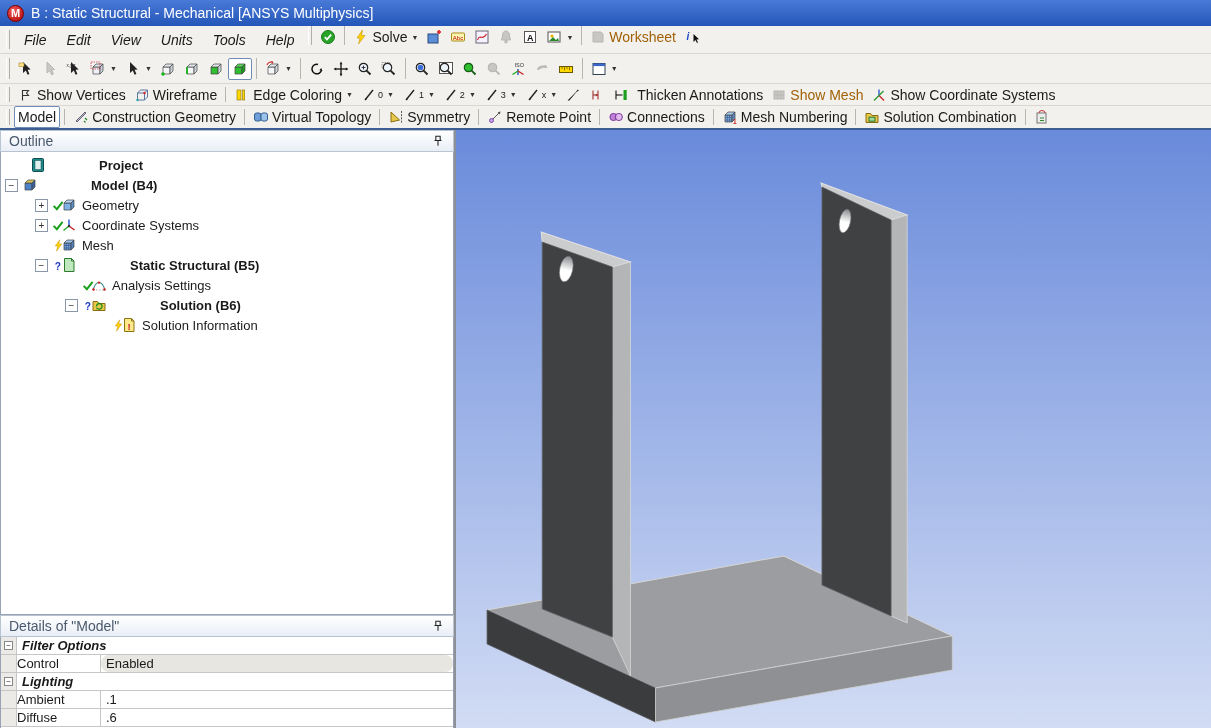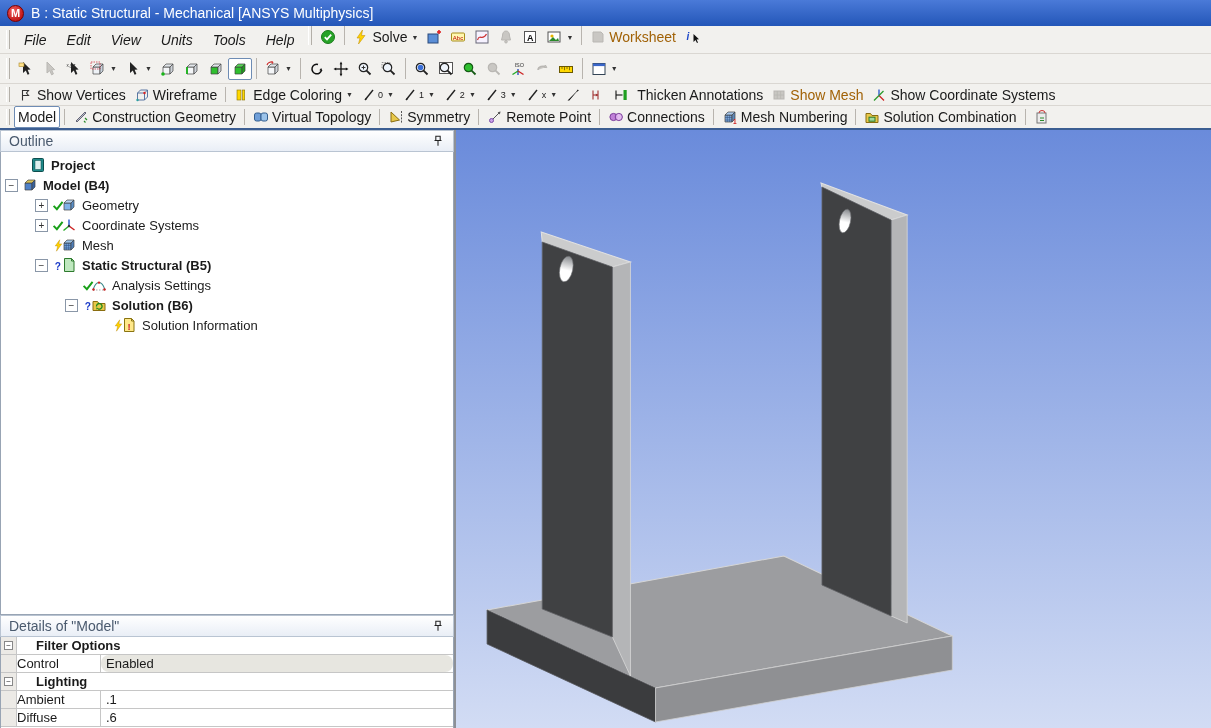--- a/index.html
+++ b/index.html
@@ -34,32 +34,32 @@
   .panel-header{height:22px;flex:none;background:linear-gradient(#ffffff,#e9eef6);border:1px solid #b9c4d2;display:flex;align-items:center;padding:0 8px;color:#4a5a6e;font-size:14px;}
   .panel-header .ph-label{flex:1;}
   .pin{width:14px;height:14px;flex:none;cursor:default;}
   .tree{flex:1;background:#fff;border:1px solid #98a4b4;border-top:none;overflow:hidden;padding-top:3px;}
   .trow{height:20px;display:flex;align-items:center;white-space:nowrap;cursor:default;}
   .exp{width:13px;height:13px;flex:none;border:1px solid #8a97a8;background:#fff;font-size:10px;line-height:11px;text-align:center;color:#333;margin-right:4px;}
   .expspace{width:17px;flex:none;}
   .tstat{width:13px;height:13px;flex:none;margin-right:-4px;position:relative;z-index:2;}
   .ticon{width:16px;height:16px;flex:none;margin-right:5px;}
   .tlabeltxt{font-size:13px;}
-  .tbold{font-weight:bold;}
+  .tbold{font-weight:bold;margin-left:48px;}
 
   
   .details{flex:none;display:flex;flex-direction:column;}
   .dtable{background:#fff;border-left:1px solid #98a4b4;border-right:1px solid #98a4b4;flex:1;overflow:hidden;}
   .drow{display:flex;height:18px;border-bottom:1px solid #c6c6c6;font-size:13px;align-items:stretch;}
   .dgut{width:16px;flex:none;background:#eceae6;border-right:1px solid #c6c6c6;display:flex;align-items:center;justify-content:center;}
   .dgroupbox{width:9px;height:9px;border:1px solid #888;background:#fff;font-size:8px;line-height:7px;text-align:center;color:#333;}
   .dkey{width:84px;flex:none;padding:1px 0;border-right:1px solid #c6c6c6;display:flex;align-items:center;}
   .dval{flex:1;padding:1px 5px;display:flex;align-items:center;border-radius:8px;}
   .dval.shaded{background:#e7e6e0;}
-  .dgrouplabel{flex:1;padding:1px 19px;font-weight:bold;display:flex;align-items:center;}
+  .dgrouplabel{flex:1;padding:1px 5px;font-weight:bold;display:flex;align-items:center;font-style:italic;}
 
   
   .viewport{flex:1;position:relative;}
   .viewport svg{display:block;}
 </style>
 </head>
 <body>
 
 <div class="titlebar">
   <span class="appicon">M</span>

